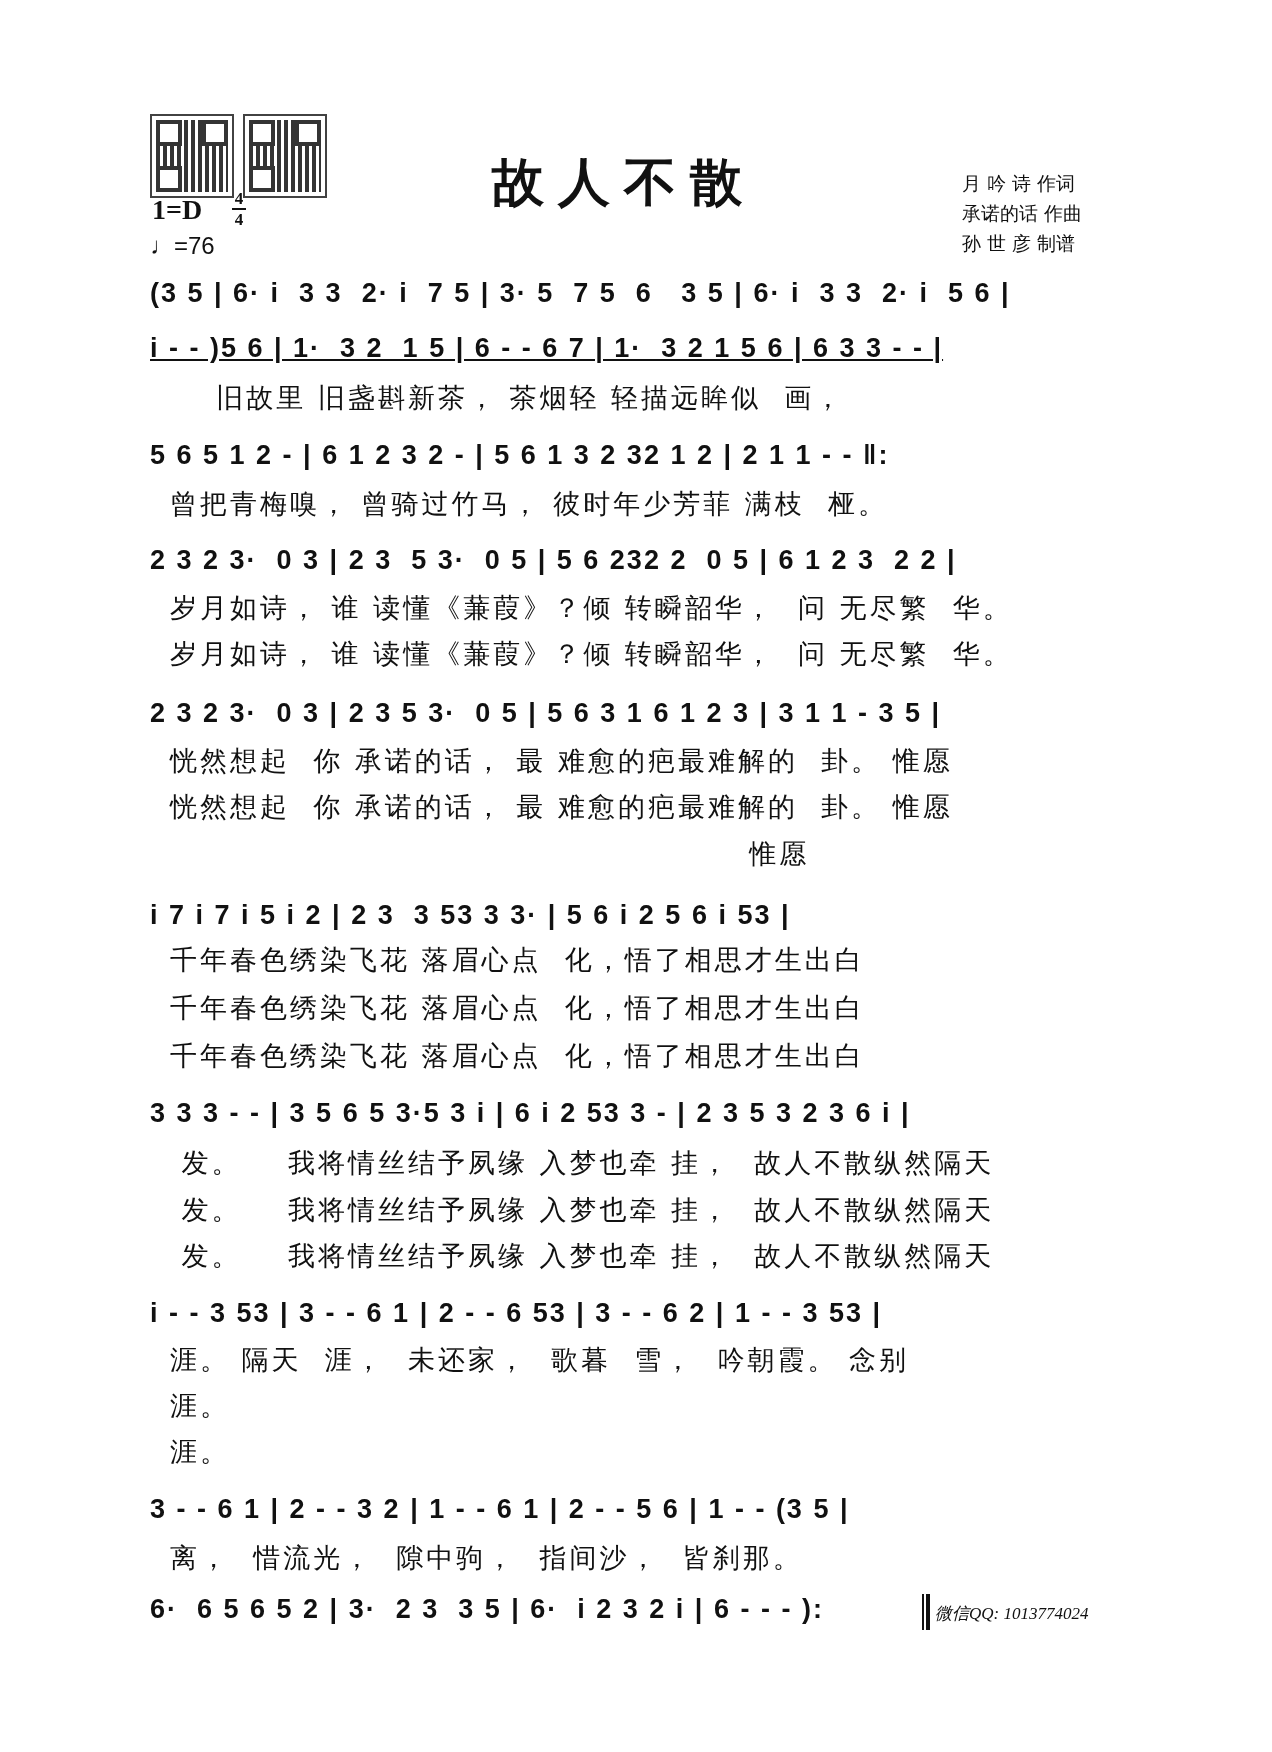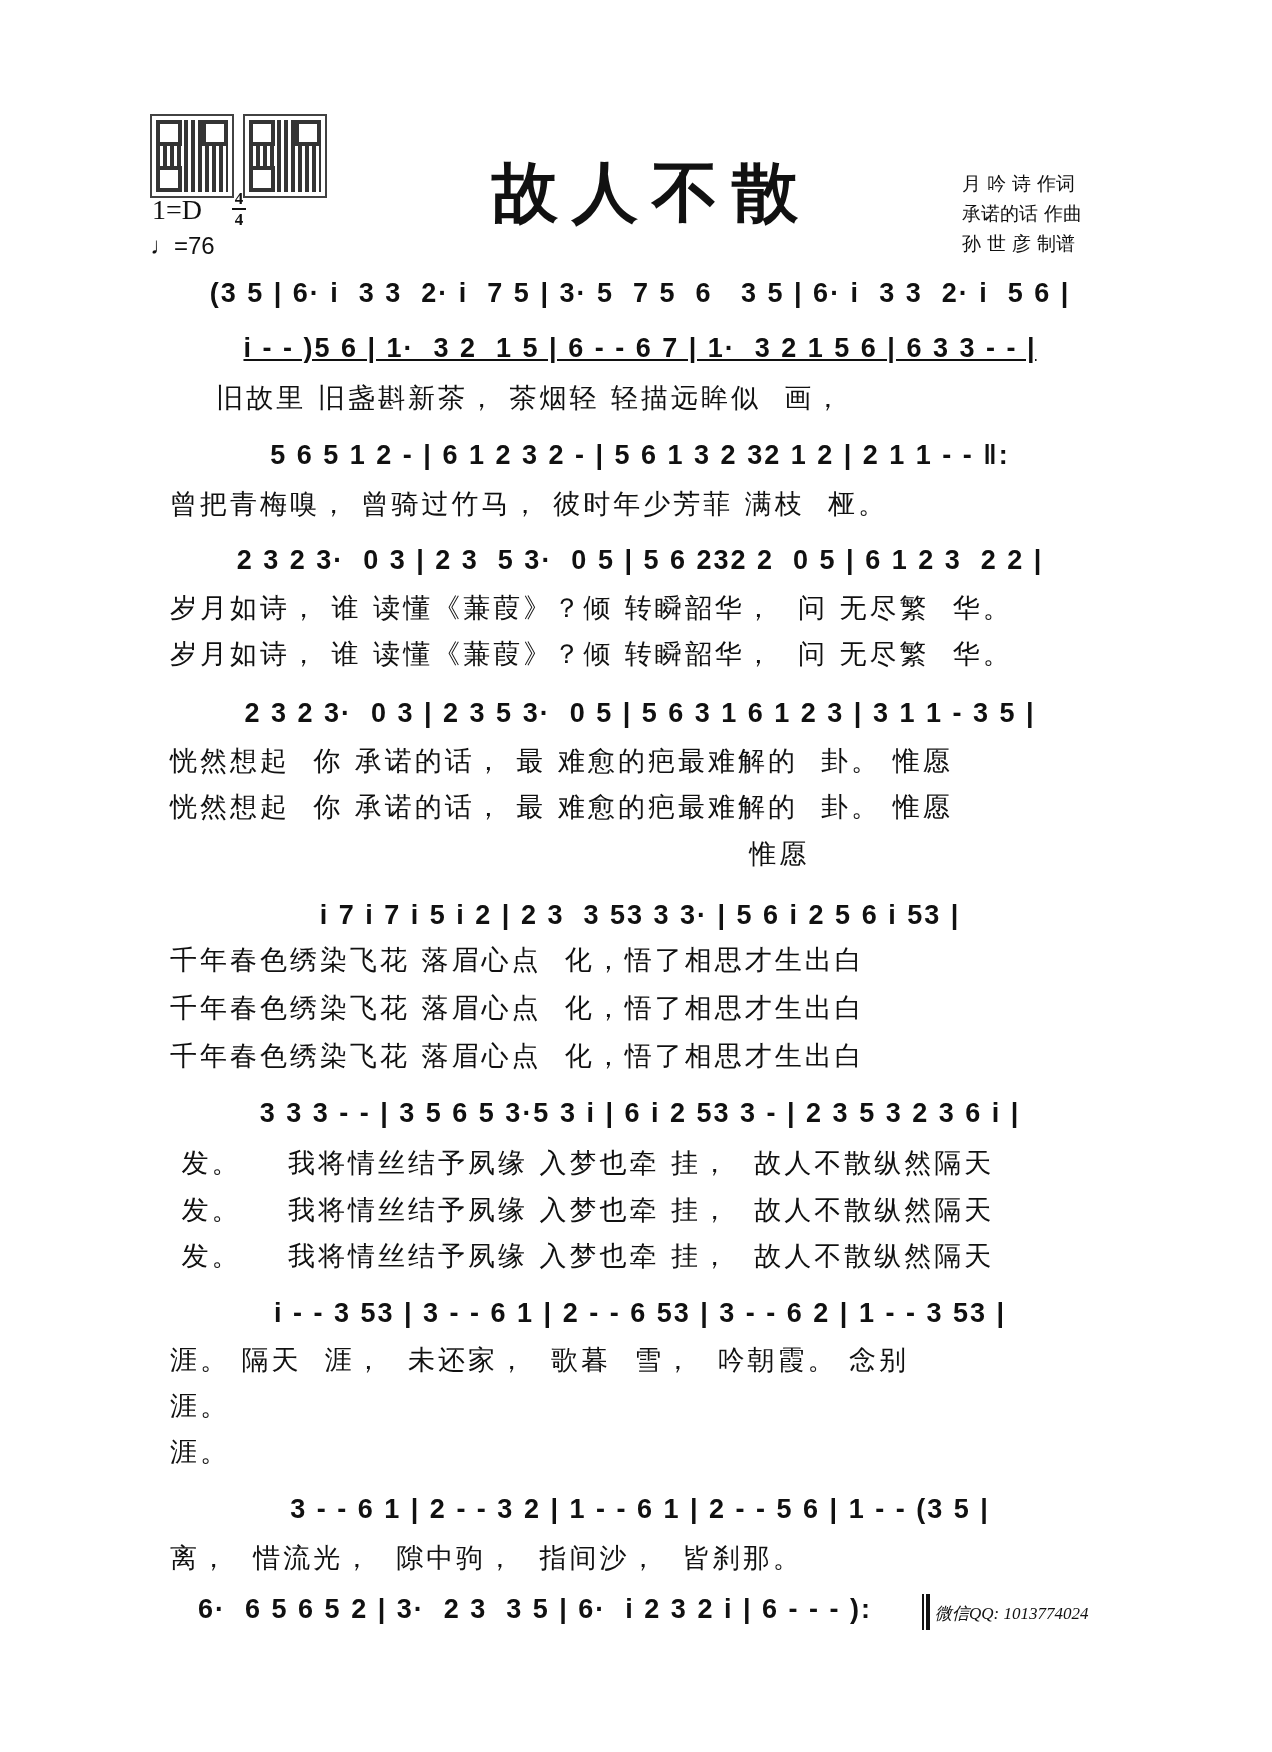--- a/index.html
+++ b/index.html
@@ -5,30 +5,30 @@
   html, body { margin:0; padding:0; background:#fff; }
   body { width:1272px; height:1752px; position:relative; overflow:hidden;
          font-family:"DejaVu Sans", sans-serif; color:#111; }
   .qr { position:absolute; top:116px; width:72px; height:72px; background:
         repeating-linear-gradient(90deg,#111 0 4px,#fff 4px 7px),#fff; opacity:.85;
         border:4px solid #fff; outline:2px solid #222; }
   .qr::before,.qr::after { content:""; position:absolute; width:18px; height:18px;
         border:4px solid #111; background:#fff; }
   .qr::before { top:0; left:0; } .qr::after { top:0; right:0; }
   .qr .blk { position:absolute; left:0; bottom:0; width:18px; height:18px; border:4px solid #111; background:#fff; }
-  .key { position:absolute; left:152px; top:194px; font-size:28px; font-weight:normal; font-family:"Liberation Serif", serif; }
+  .key { position:absolute; left:152px; top:194px; font-size:28px; font-weight:bold; font-family:"Liberation Serif", serif; }
   .tsig { position:absolute; left:232px; top:190px; font-size:17px; font-weight:bold; line-height:17px; text-align:center; font-family:"Liberation Serif", serif;}
   .tsig span { display:block; }
   .tsig .bar { border-top:2px solid #111; width:14px; margin:1px auto; }
   .tempo { position:absolute; left:150px; top:232px; font-size:24px; font-family:"Liberation Sans", sans-serif; }
-  .title { position:absolute; left:492px; top:148px; font-size:66px; font-weight:bold;
+  .title { position:absolute; left:492px; top:148px; font-size:52px; font-weight:bold;
            font-family:"DejaVu Serif", serif; letter-spacing:14px; }
   .credits { position:absolute; left:962px; top:168px; font-size:19px; line-height:30px; }
   .credits div { white-space:pre; }
-  .row { position:absolute; left:150px; width:980px; height:44px;text-align:center; }
+  .row { position:absolute; left:150px; width:980px; height:44px; }
   .notes { font-family:"Liberation Sans", sans-serif; font-weight:bold; font-size:27px;
            white-space:pre; letter-spacing:2px; }
   .lyric { position:absolute; left:150px; font-size:27px; white-space:pre; letter-spacing:3px;margin-left:20px; }
   .footer-qq { position:absolute; left:935px; top:1602px; font-size:17px; font-style:italic;
                font-family:"Liberation Serif", serif; }
   .dbl { position:absolute; left:922px; top:1594px; width:8px; height:36px;
          border-left:2px solid #111; border-right:4px solid #111; box-sizing:border-box; }
 </style>
 </head>
 <body>

